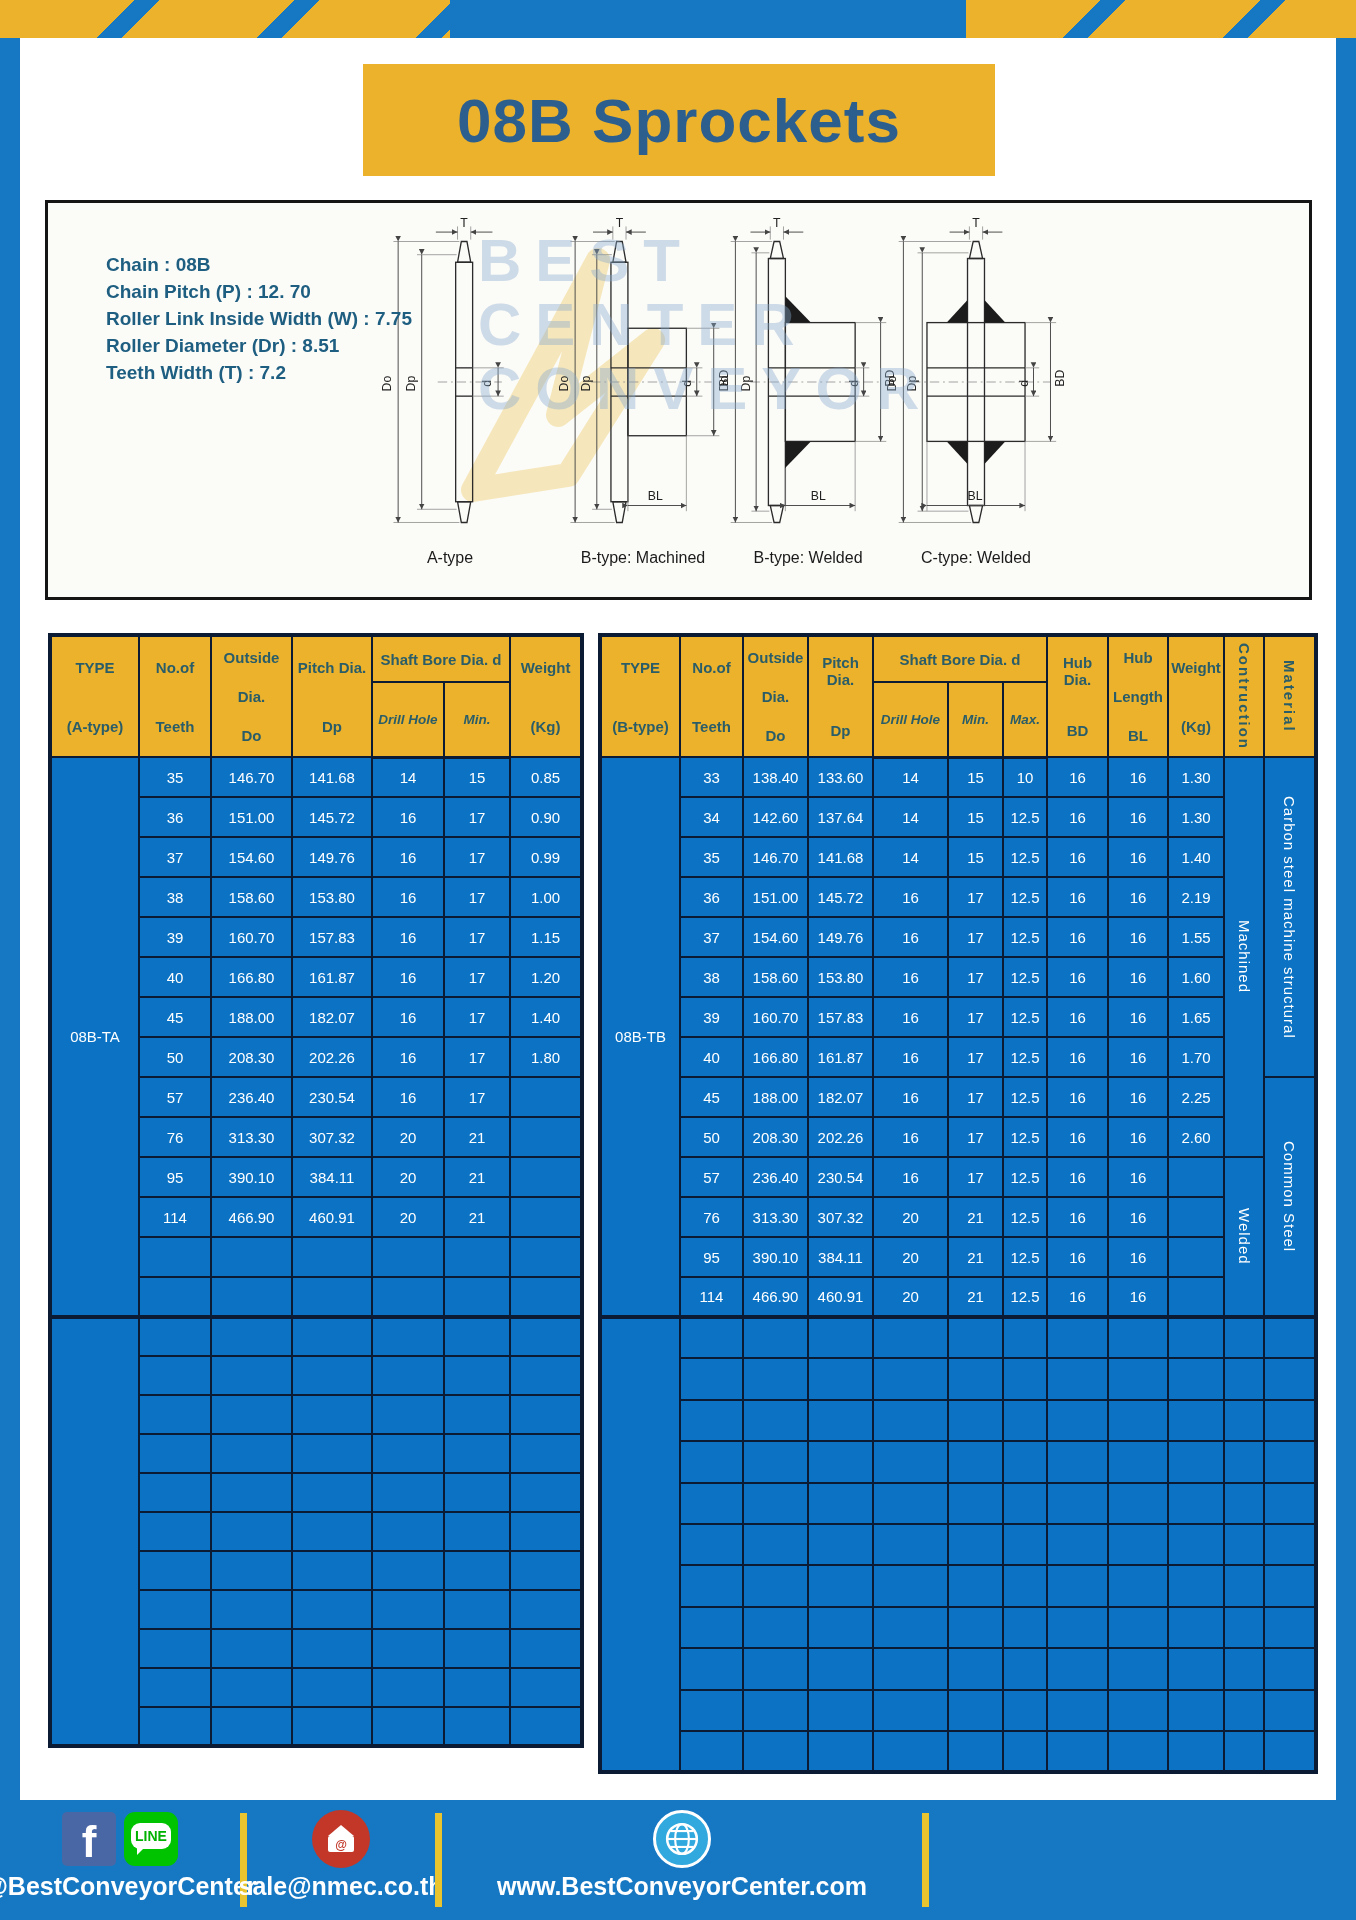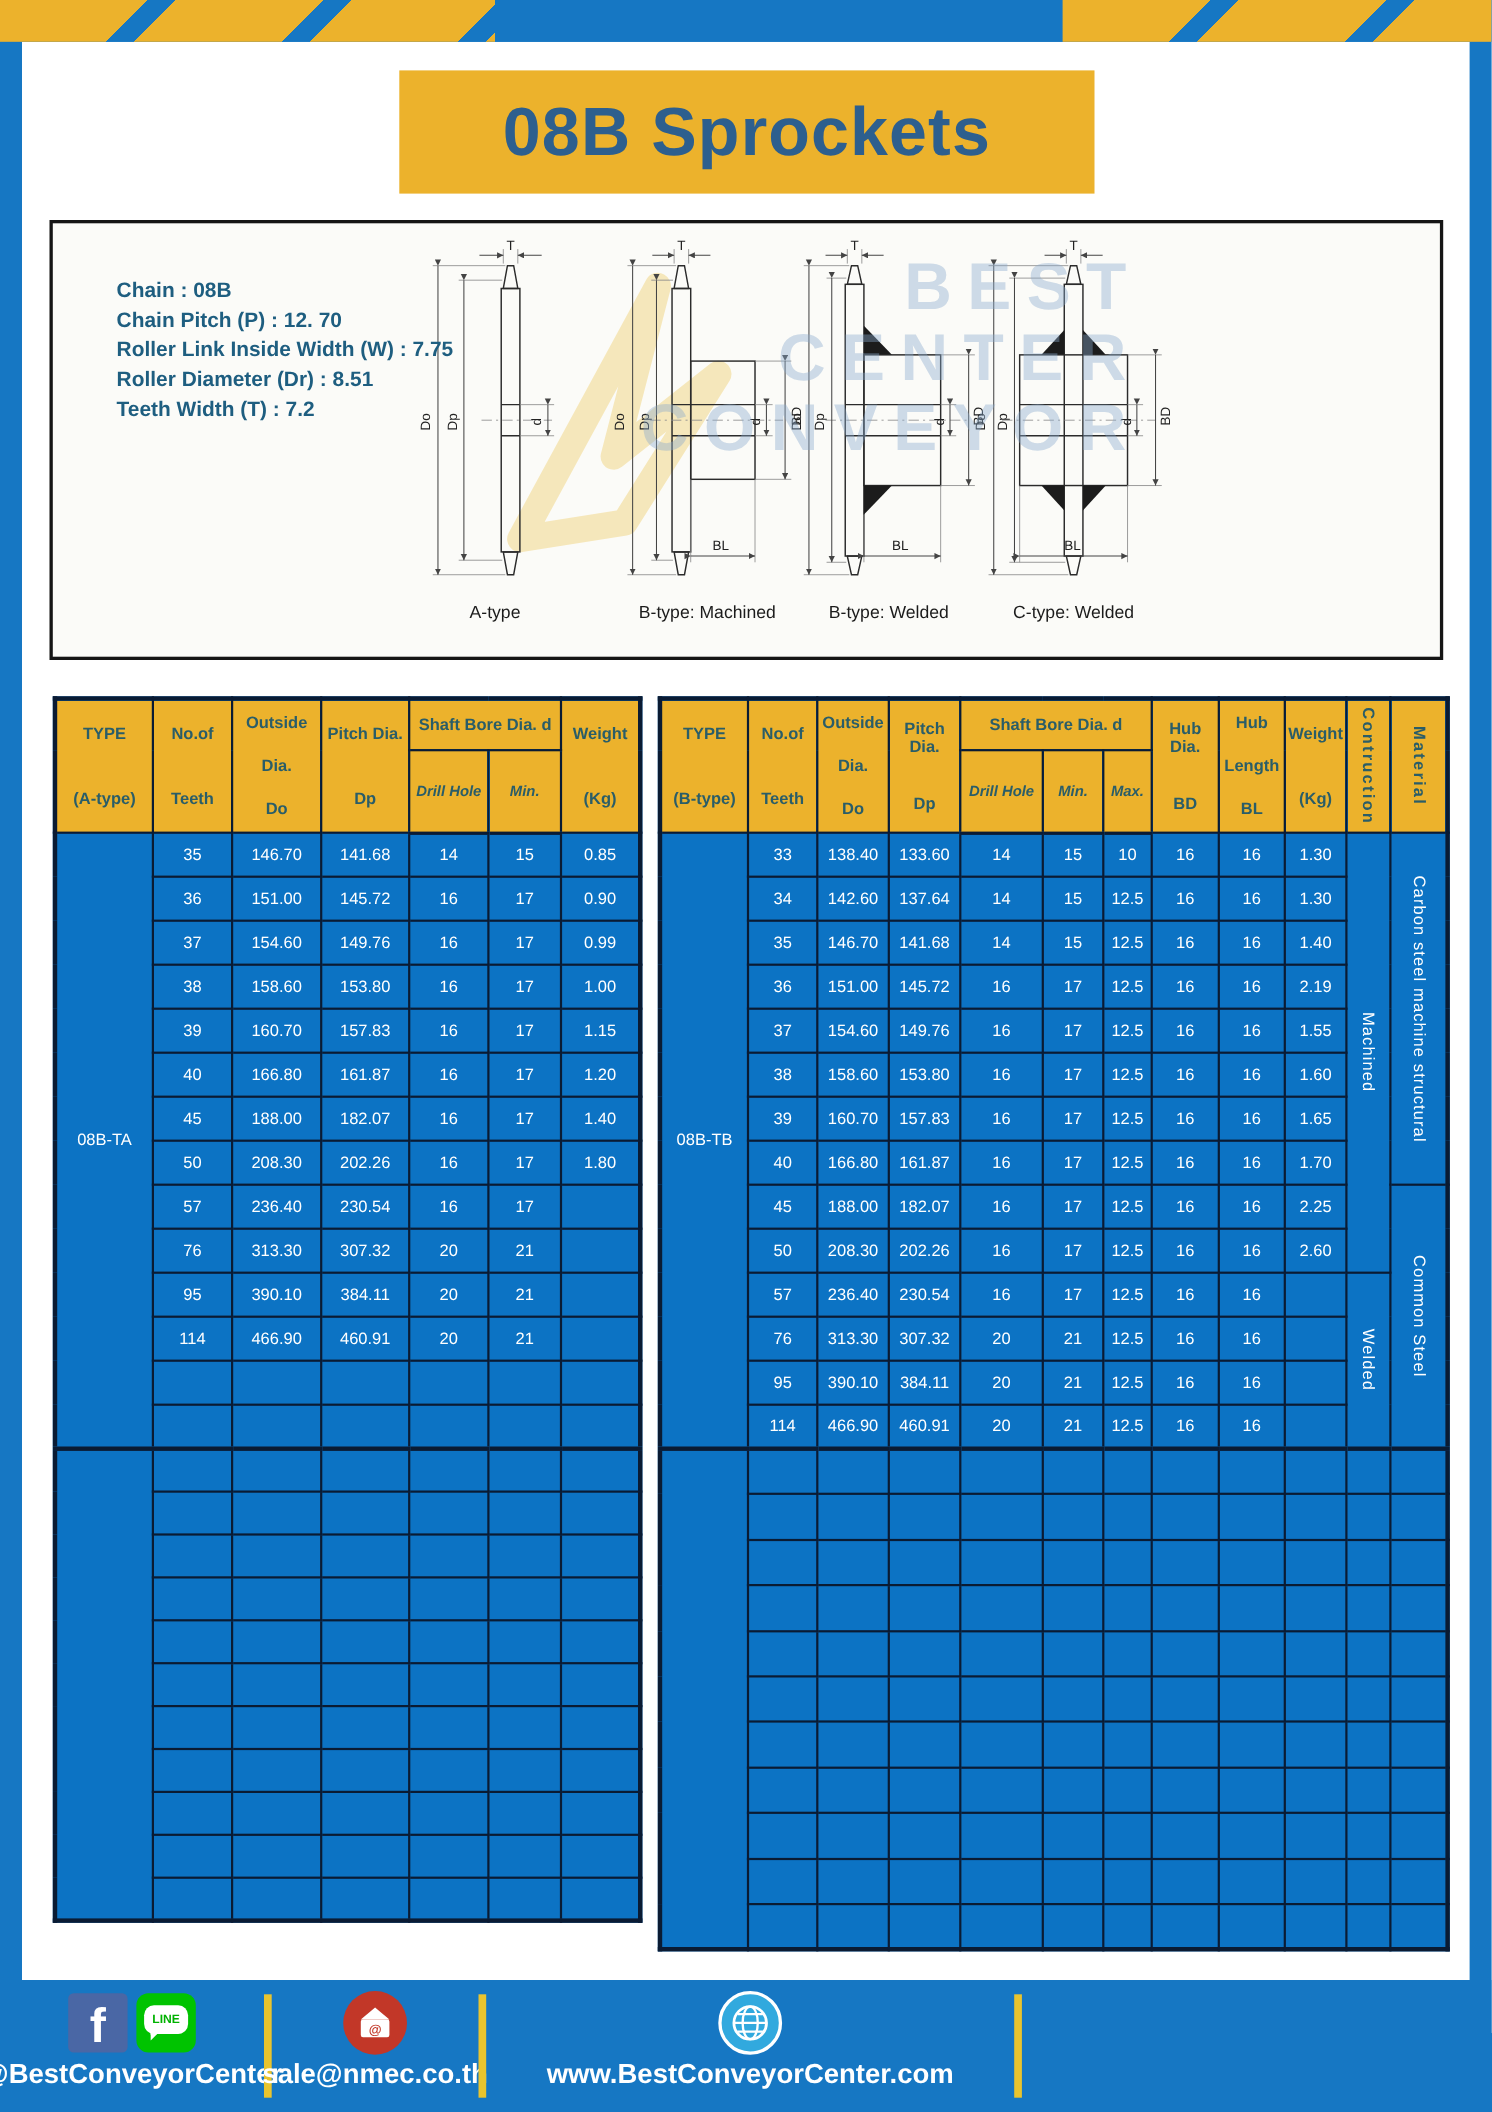--- a/index.html
+++ b/index.html
@@ -29,21 +29,21 @@
   .title-banner{position:absolute;left:363px;top:64px;width:632px;height:112px;background:var(--yellow);
     display:flex;align-items:center;justify-content:center;z-index:6;}
   .title-banner h1{font-size:62px;font-weight:bold;color:var(--title-text);letter-spacing:1px;}
 
   
   .spec-box{position:absolute;left:45px;top:200px;width:1267px;height:400px;background:#FBFBF8;
     border:3px solid #151515;z-index:6;overflow:hidden;}
   .spec-lines{position:absolute;left:58px;top:48px;z-index:4;}
   .spec-lines div{font-size:19px;font-weight:bold;color:var(--spec-text);line-height:27px;white-space:pre;}
   .wm-swoosh{position:absolute;left:400px;top:22px;z-index:2;opacity:.5;}
-  .wm-text{position:absolute;left:430px;top:26px;width:560px;z-index:3;text-align:right;pointer-events:none;}
+  .wm-text{position:absolute;left:430px;top:26px;width:560px;z-index:3;text-align:left;pointer-events:none;}
   .wm-text div{font-size:60px;font-weight:bold;letter-spacing:14px;color:rgba(137,170,205,0.40);line-height:64px;}
   .drawing{position:absolute;top:14px;z-index:2;text-align:center;}
   .drawing svg{display:block;margin:0 auto;}
   .drawing .caption{margin-top:2px;font-size:16px;color:#1b1b1b;font-weight:500;}
   .d-a{left:312px;width:180px;}
   .d-bm{left:500px;width:190px;}
   .d-bw{left:665px;width:190px;}
   .d-cw{left:833px;width:190px;}
   .dline{stroke:#444;stroke-width:1;fill:none;}
   .ext{stroke:#888;stroke-width:0.8;fill:none;}
@@ -77,21 +77,21 @@
     display:flex;align-items:stretch;z-index:5;}
   .f-sec{display:flex;flex-direction:column;align-items:center;justify-content:flex-start;padding-top:10px;}
   .f-sec .label{margin-top:4px;font-size:25px;font-weight:bold;color:#ffffff;white-space:nowrap;}
   .f-div{width:7px;height:94px;align-self:center;background:#E9C42E;}
   .w-social{width:240px;} .w-email{width:188px;} .w-web{width:480px;} .w-phone{width:427px;}
   .icon-row{display:flex;gap:8px;align-items:center;height:58px;}
   .fb-icon{width:54px;height:54px;background:var(--fb);border-radius:5px;color:#fff;font-weight:bold;
     font-size:44px;text-align:center;line-height:60px;overflow:hidden;}
   .line-icon{width:54px;height:54px;background:var(--line);border-radius:11px;position:relative;}
   .line-bubble{position:absolute;left:7px;top:11px;width:40px;height:26px;background:#fff;border-radius:9px;
-    text-align:center;font-size:11px;font-weight:bold;color:#00B200;line-height:26px;}
+    text-align:center;font-size:14px;font-weight:bold;color:#00B200;line-height:26px;}
   .line-bubble::after{content:"";position:absolute;left:6px;bottom:-6px;border:5px solid transparent;border-top-color:#fff;border-left-color:#fff;}
   .circle-icon{width:58px;height:58px;border-radius:50%;display:flex;align-items:center;justify-content:center;}
   .email-icon{background:var(--email);}
   .globe-icon{background:var(--globe);border:3px solid #fff;}
   .phone-icon{background:var(--phone);}
 </style>
 </head>
 <body>
 
 <div class="sheet"></div>

